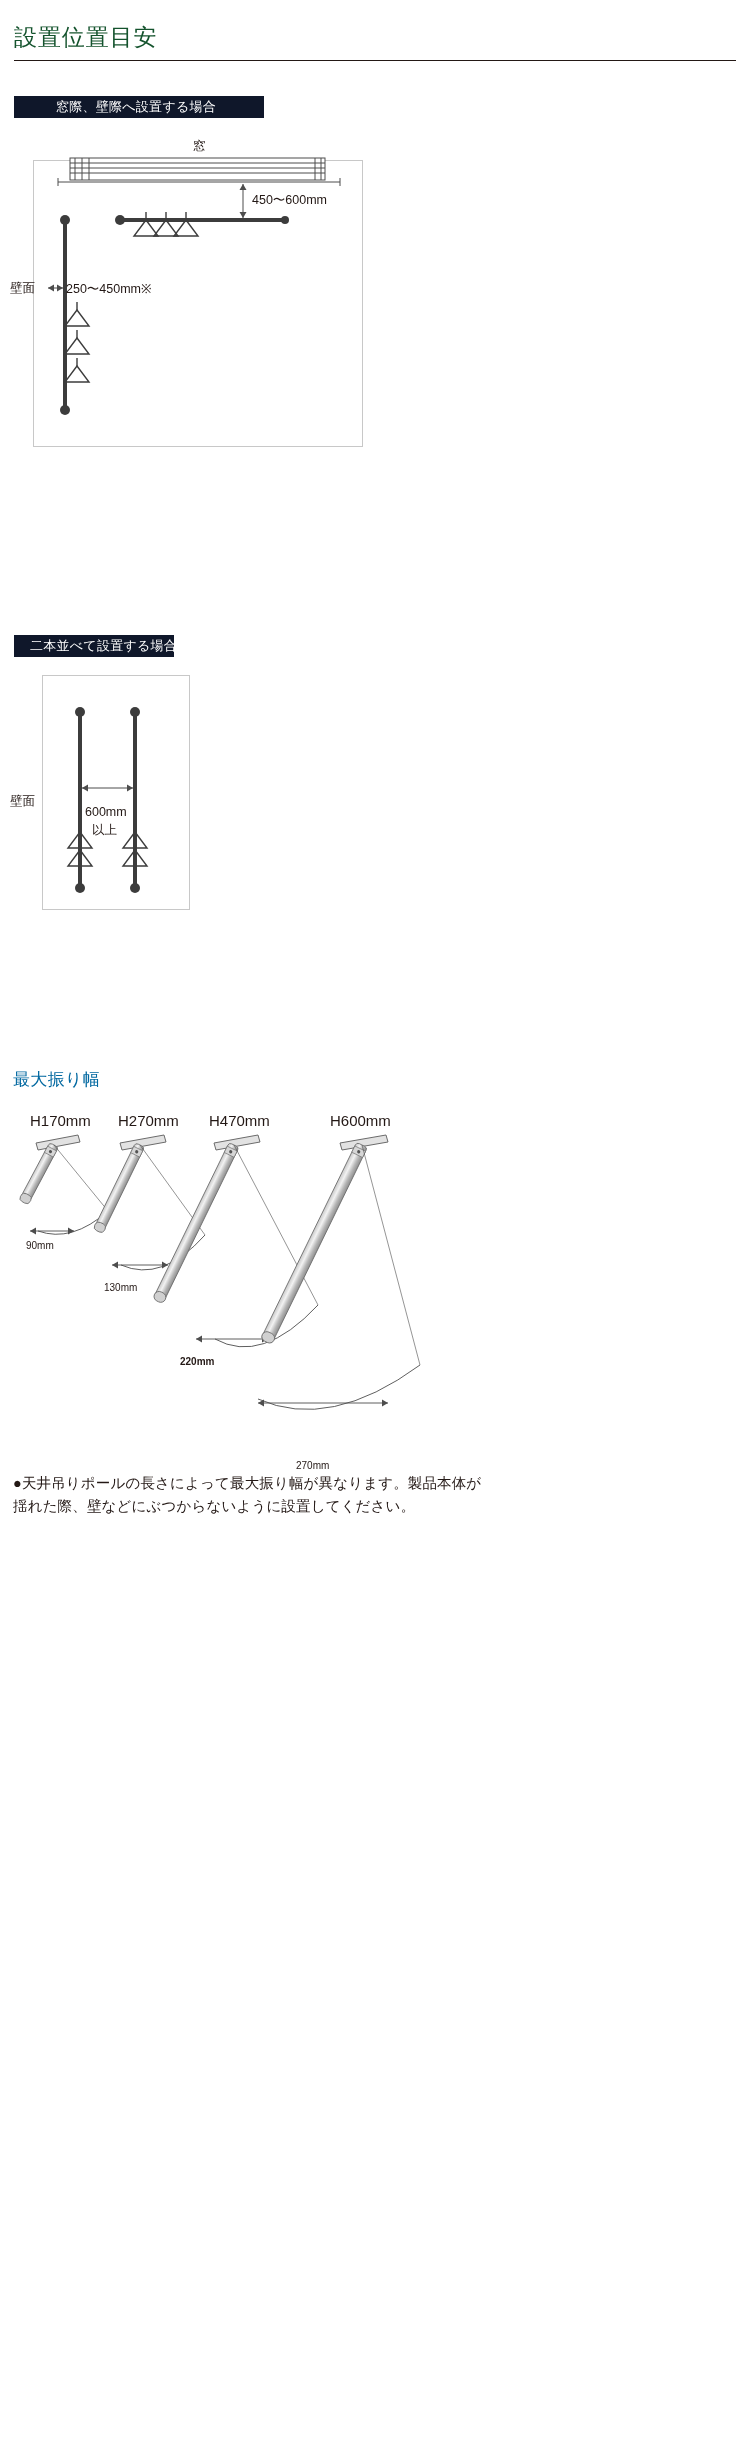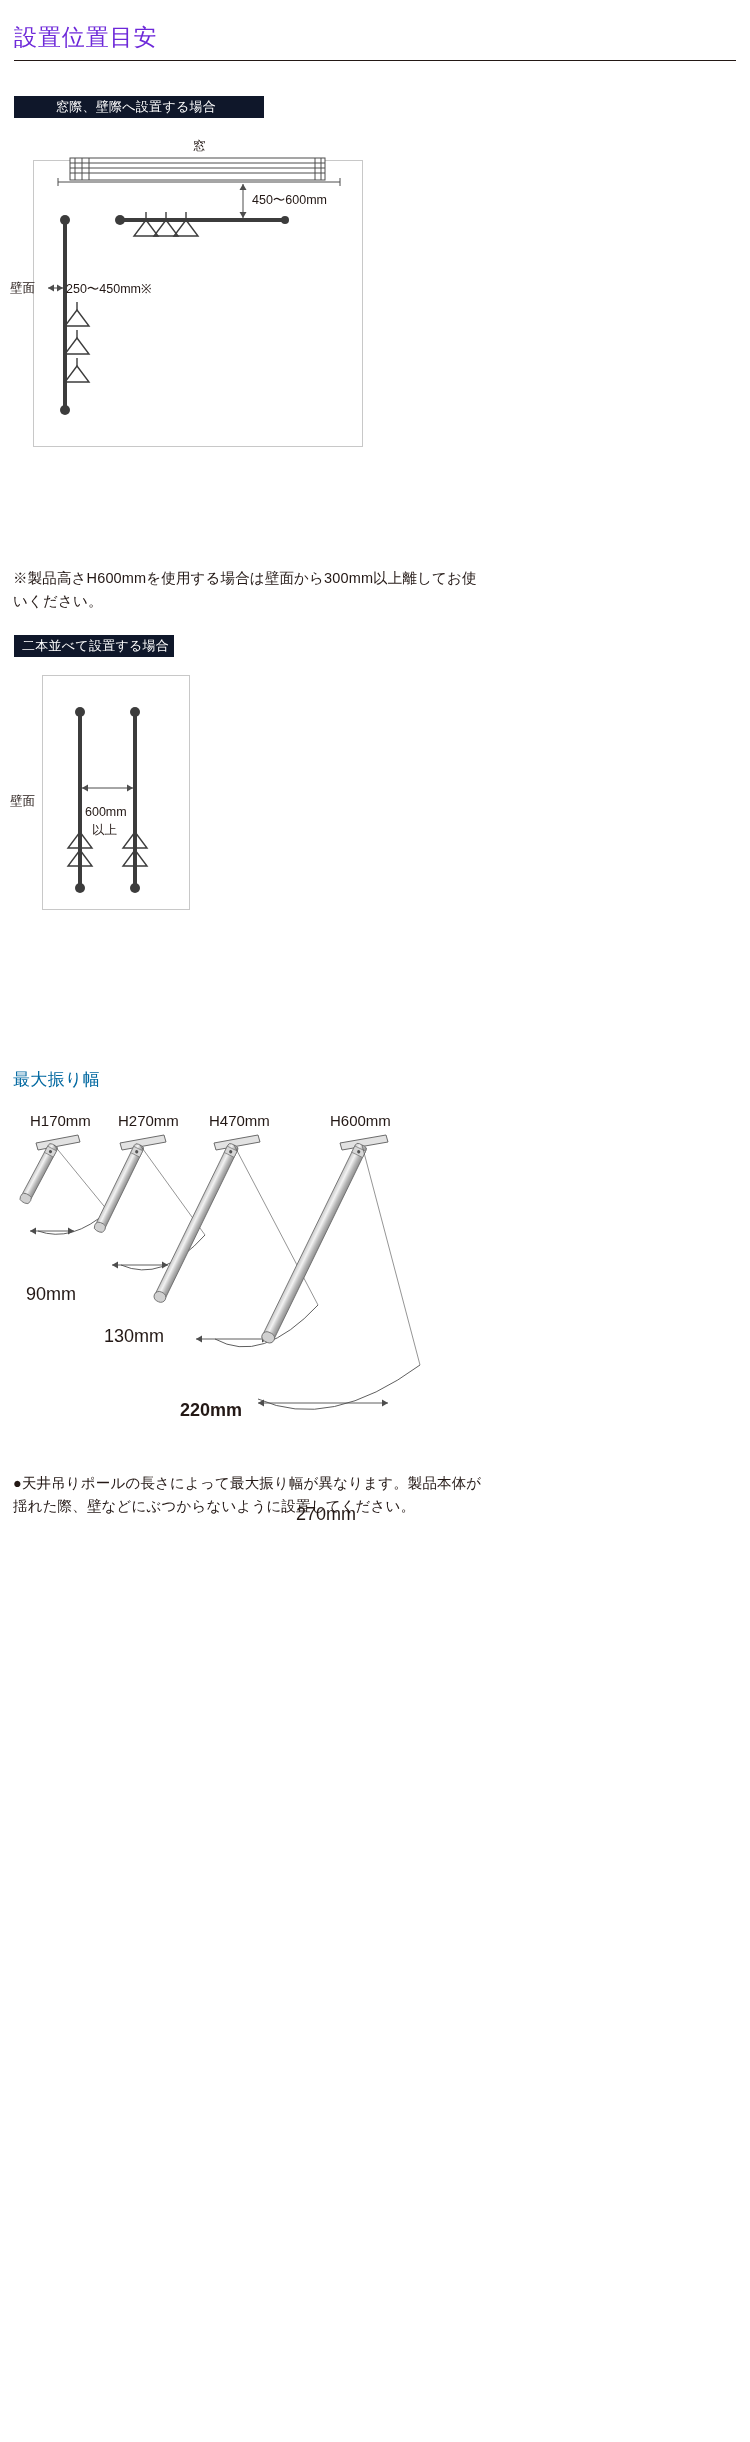--- a/index.html
+++ b/index.html
@@ -22,21 +22,21 @@
     overflow: hidden;
   }
 
   
   .page-title {
     position: absolute;
     left: 14px;
     top: 22px;
     font-size: 23px;
     letter-spacing: 0.04em;
-    color: #6d28d9;
+    color: #14532d;
   }
   .title-rule {
     position: absolute;
     left: 14px;
     top: 60px;
     width: 722px;
     height: 1px;
     background: #231815;
   }
 
@@ -50,21 +50,21 @@
     position: absolute;
     left: 42px;
     top: 2px;
     font-size: 13px;
     color: #ffffff;
     letter-spacing: 0.02em;
     white-space: nowrap;
   }
   .sec-bar.b1 { left: 14px; top: 96px; width: 250px; }
   .sec-bar.b2 { left: 14px; top: 635px; width: 160px; }
-  .sec-bar.b2 .sec-label { left: 8px; }
+  .sec-bar.b2 .sec-label { left: 16px; }
 
   
   .para {
     position: absolute;
     font-size: 14.5px;
     line-height: 1.58;
     color: #231815;
     letter-spacing: 0.01em;
   }
 
@@ -95,24 +95,23 @@
 
   
   .swing-h {
     position: absolute;
     font-size: 15px;
     color: #231815;
     white-space: nowrap;
   }
   .swing-w {
     position: absolute;
-    font-size: 18px;
+    font-size: 10px;
     color: #231815;
     white-space: nowrap;
-    margin-top: 44px;
   }
 </style>
 </head>
 <body>
 
 <div class="page">
 
   <div class="page-title">設置位置目安</div>
   <div class="title-rule"></div>
 
@@ -180,21 +179,20 @@
       <path d="M48 168 l6 -3.5 v7 z" fill="#4d4d4d" stroke="none"></path>
       <path d="M63 168 l-6 -3.5 v7 z" fill="#4d4d4d" stroke="none"></path>
     </g>
   </svg>
 
   <div class="lbl" style="left:193px; top:138px;">窓</div>
   <div class="lbl" style="left:252px; top:192px;">450〜600mm</div>
   <div class="lbl" style="left:10px; top:280px;">壁面</div>
   <div class="lbl" style="left:66px; top:280px;">250〜450mm※</div>
 
-  <div class="para" style="left:13px; top:567px; width:470px;">※製品高さH600mmを使用する場合は壁面から300mm以上離してお使いください。</div>
 
   <div class="sec-bar b2">
     <span class="sec-label">二本並べて設置する場合</span>
   </div>
 
   <div class="fig-box" style="left:42px; top:675px; width:148px; height:235px;"></div>
 
   <svg class="svg-abs" style="left:0px; top:660px;" width="260" height="270" viewBox="0 0 260 270">
 
     <g>

